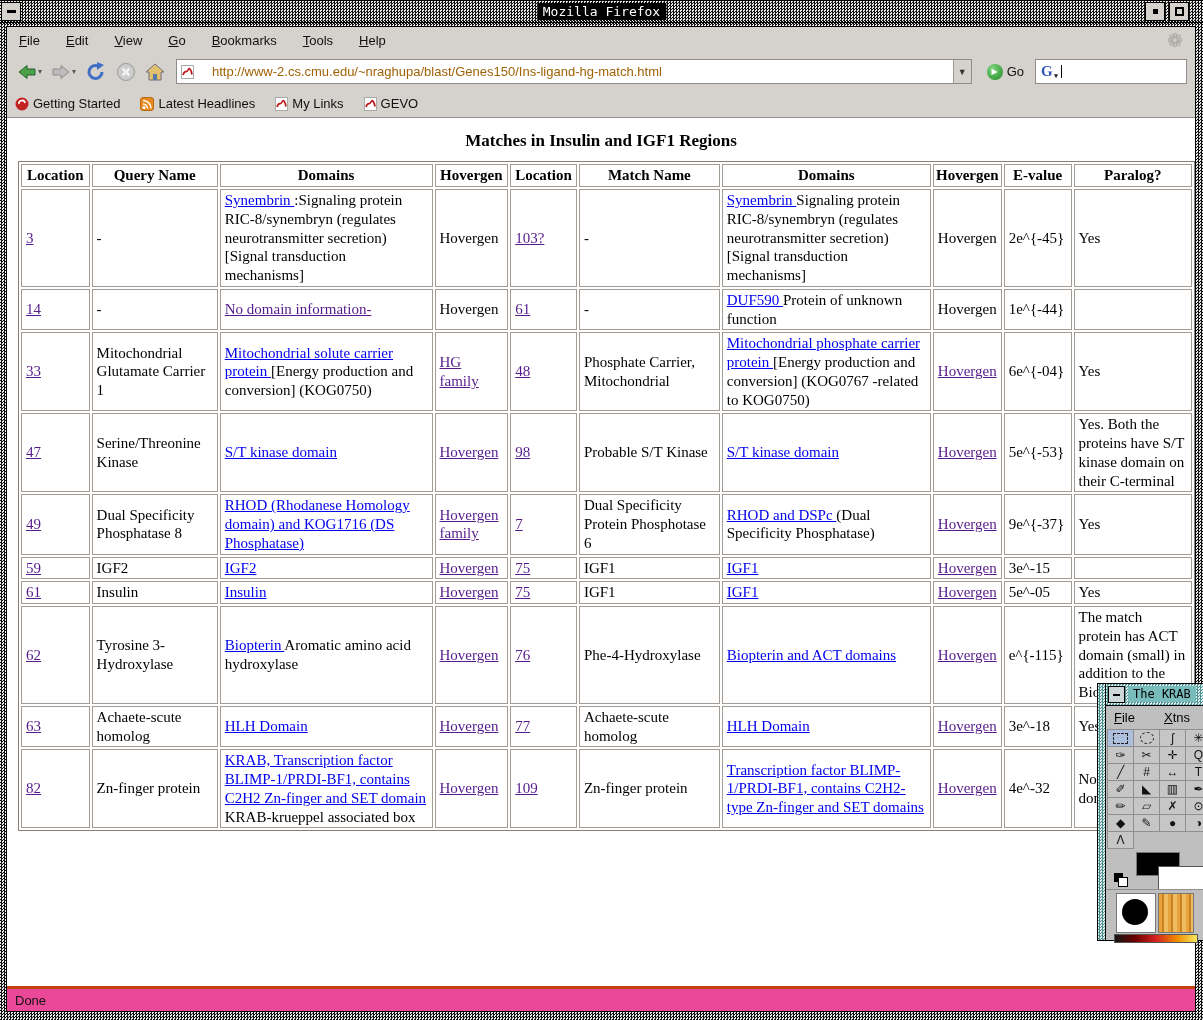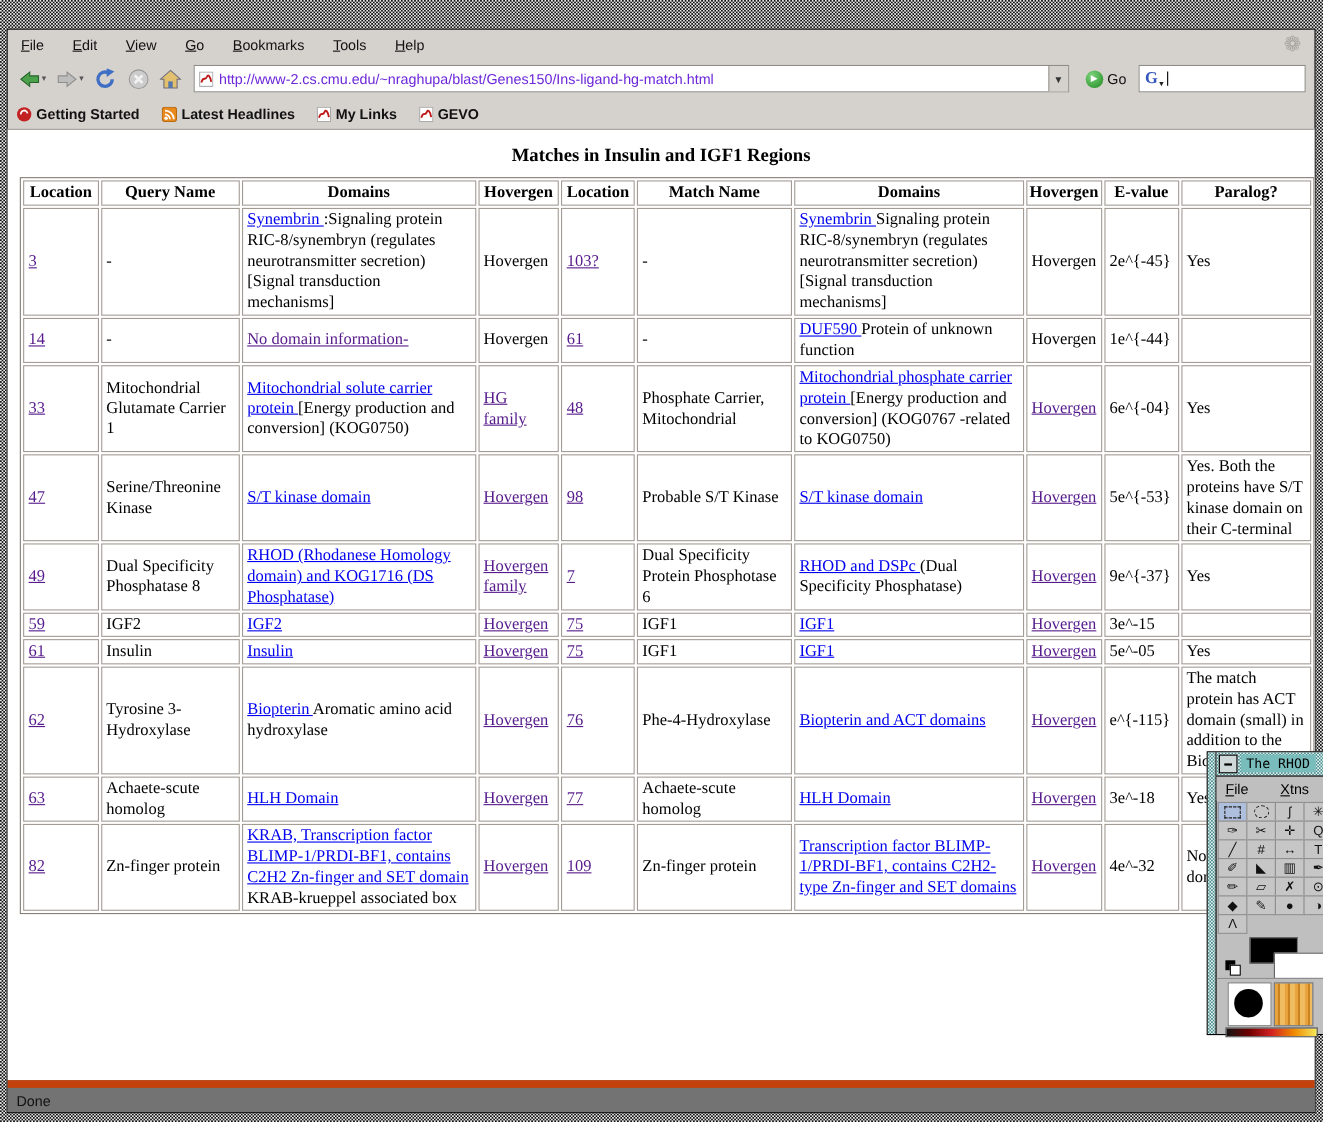--- a/index.html
+++ b/index.html
@@ -21,35 +21,35 @@
     border:1px solid #000;box-sizing:border-box;display:flex;flex-direction:column;}
   .menubar{height:26px;display:flex;align-items:center;padding-left:12px;gap:26px;font-size:13px;color:#111;}
   .menubar .mitem{cursor:default;}
   .menubar u{text-decoration:underline;}
   .throbber{margin-left:auto;margin-right:12px;color:#a8a4a0;font-size:19px;line-height:1;}
   .navbar{height:37px;display:flex;align-items:center;padding:0 8px;gap:5px;}
   .navbtn{display:flex;align-items:center;justify-content:center;height:30px;padding:0 2px;}
   .ddcaret{font-size:8px;color:#555;margin-left:1px;}
   .urlbox{flex:1;height:25px;background:#fff;border:1px solid #8d8d85;box-sizing:border-box;
     display:flex;align-items:center;padding-left:4px;margin:0 4px;}
-  .urltext{font-size:13px;color:#6d28d9;white-space:nowrap;overflow:hidden;flex:1;margin-left:5px;}
+  .urltext{font-size:13px;color:#a16207;white-space:nowrap;overflow:hidden;flex:1;margin-left:18px;}
   .urldrop{width:17px;height:23px;background:#d5d1cd;border-left:1px solid #9a9a92;display:flex;
     align-items:center;justify-content:center;font-size:9px;color:#333;}
   .gobtn{display:flex;align-items:center;gap:4px;font-size:13px;color:#111;padding:0 6px;}
   .gocirc{width:16px;height:16px;border-radius:50%;background:radial-gradient(circle at 35% 30%,#7ed47e,#1e8a1e);
     display:flex;align-items:center;justify-content:center;color:#fff;font-size:8px;}
   .searchbox{width:152px;height:25px;background:#fff;border:1px solid #8d8d85;box-sizing:border-box;
     display:flex;align-items:center;padding-left:5px;gap:1px;}
   .glogo{font-family:"Liberation Serif",serif;font-weight:bold;font-size:15px;color:#3355bb;position:relative;}
   .glogo .gd{position:absolute;right:-5px;bottom:0;font-size:7px;color:#222;}
   .caret{width:1px;height:13px;background:#000;margin-left:7px;}
   .bookmarksbar{height:27px;display:flex;align-items:center;padding-left:8px;gap:20px;font-size:13px;color:#111;}
-  .bmk{display:flex;align-items:center;gap:4px;font-weight:bold;}
+  .bmk{display:flex;align-items:center;gap:4px;}
   .content{flex:1;background:#fff;border-top:1px solid #96928e;overflow:hidden;}
-  .statusbar{height:22px;background:#737373;border-top:7px solid #c2410c;display:flex;align-items:center;
+  .statusbar{height:22px;background:#ec4899;border-top:3px solid #c2410c;display:flex;align-items:center;
     padding-left:8px;font-size:13px;color:#111;}
   
   .page-title{font-family:"Liberation Serif",serif;font-weight:bold;font-size:17px;text-align:center;
     margin:13px 0 10px 0;color:#000;}
   table.data{border-collapse:separate;border-spacing:2px;table-layout:fixed;margin-left:11px;
     font-family:Liberation Serif, serif;font-size:15px;color:#000;border:1px solid #867f78;background:#fff;}
   table.data th{border:1px solid #a39c94;font-size:15px;font-weight:bold;text-align:center;padding:2px 2px;}
   table.data td{border:1px solid #a39c94;padding:1px 4px;vertical-align:middle;line-height:1.25;
     word-wrap:break-word;}
   a.lnk{color:#0000EE;text-decoration:underline;cursor:pointer;}
@@ -88,20 +88,32 @@
     background:repeating-linear-gradient(90deg,#e8a33c 0 3px,#c9821f 3px 5px,#f0bc62 5px 9px);}
   .gradstrip{position:absolute;left:8px;top:44px;width:82px;height:7px;
     background:linear-gradient(90deg,#151515,#6e0000,#d42222,#f08a00,#f5e95c);border:1px solid #555;}
   .svg-ic{display:block;}
 </style>
 </head>
 <body>
 
 <div class="desktop">
 
+  <div class="wm-titlebar">
+    <div class="wm-btn" style="left:1px;">
+      <div class="dash"></div>
+    </div>
+    <div class="wm-title">Mozilla Firefox</div>
+    <div class="wm-btn" style="left:1145px;">
+      <div class="sq-small"></div>
+    </div>
+    <div class="wm-btn" style="left:1169px;">
+      <div class="sq-big"></div>
+    </div>
+  </div>
 
   <div class="fx">
 
     <div class="menubar" id="fx-menubar">
 
     <span class="mitem"><u>F</u>ile</span>
         <span class="mitem"><u>E</u>dit</span>
         <span class="mitem"><u>V</u>iew</span>
         <span class="mitem"><u>G</u>o</span>
         <span class="mitem"><u>B</u>ookmarks</span>
@@ -361,21 +373,21 @@
     </div>
   </div>
 
   <div class="gimp">
     <div class="gimp-grip"></div>
     <div class="gimp-main">
       <div class="gimp-titlebar">
         <div class="gimp-tbtn" style="left:2px;">
           <div class="dash" style="width:7px;height:2px;"></div>
         </div>
-        <div class="gimp-title">The RHOD</div>
+        <div class="gimp-title">The KRAB</div>
 
       </div>
       <div class="gimp-menubar" id="gimp-menubar">
           <span><u>F</u>ile</span>
           <span><u>X</u>tns</span>
           <span><u>H</u>elp</span>
         </div>
       <div class="gimp-tools" id="gimp-tools">
           <div class="tool active">
             <div class="dr"></div>

